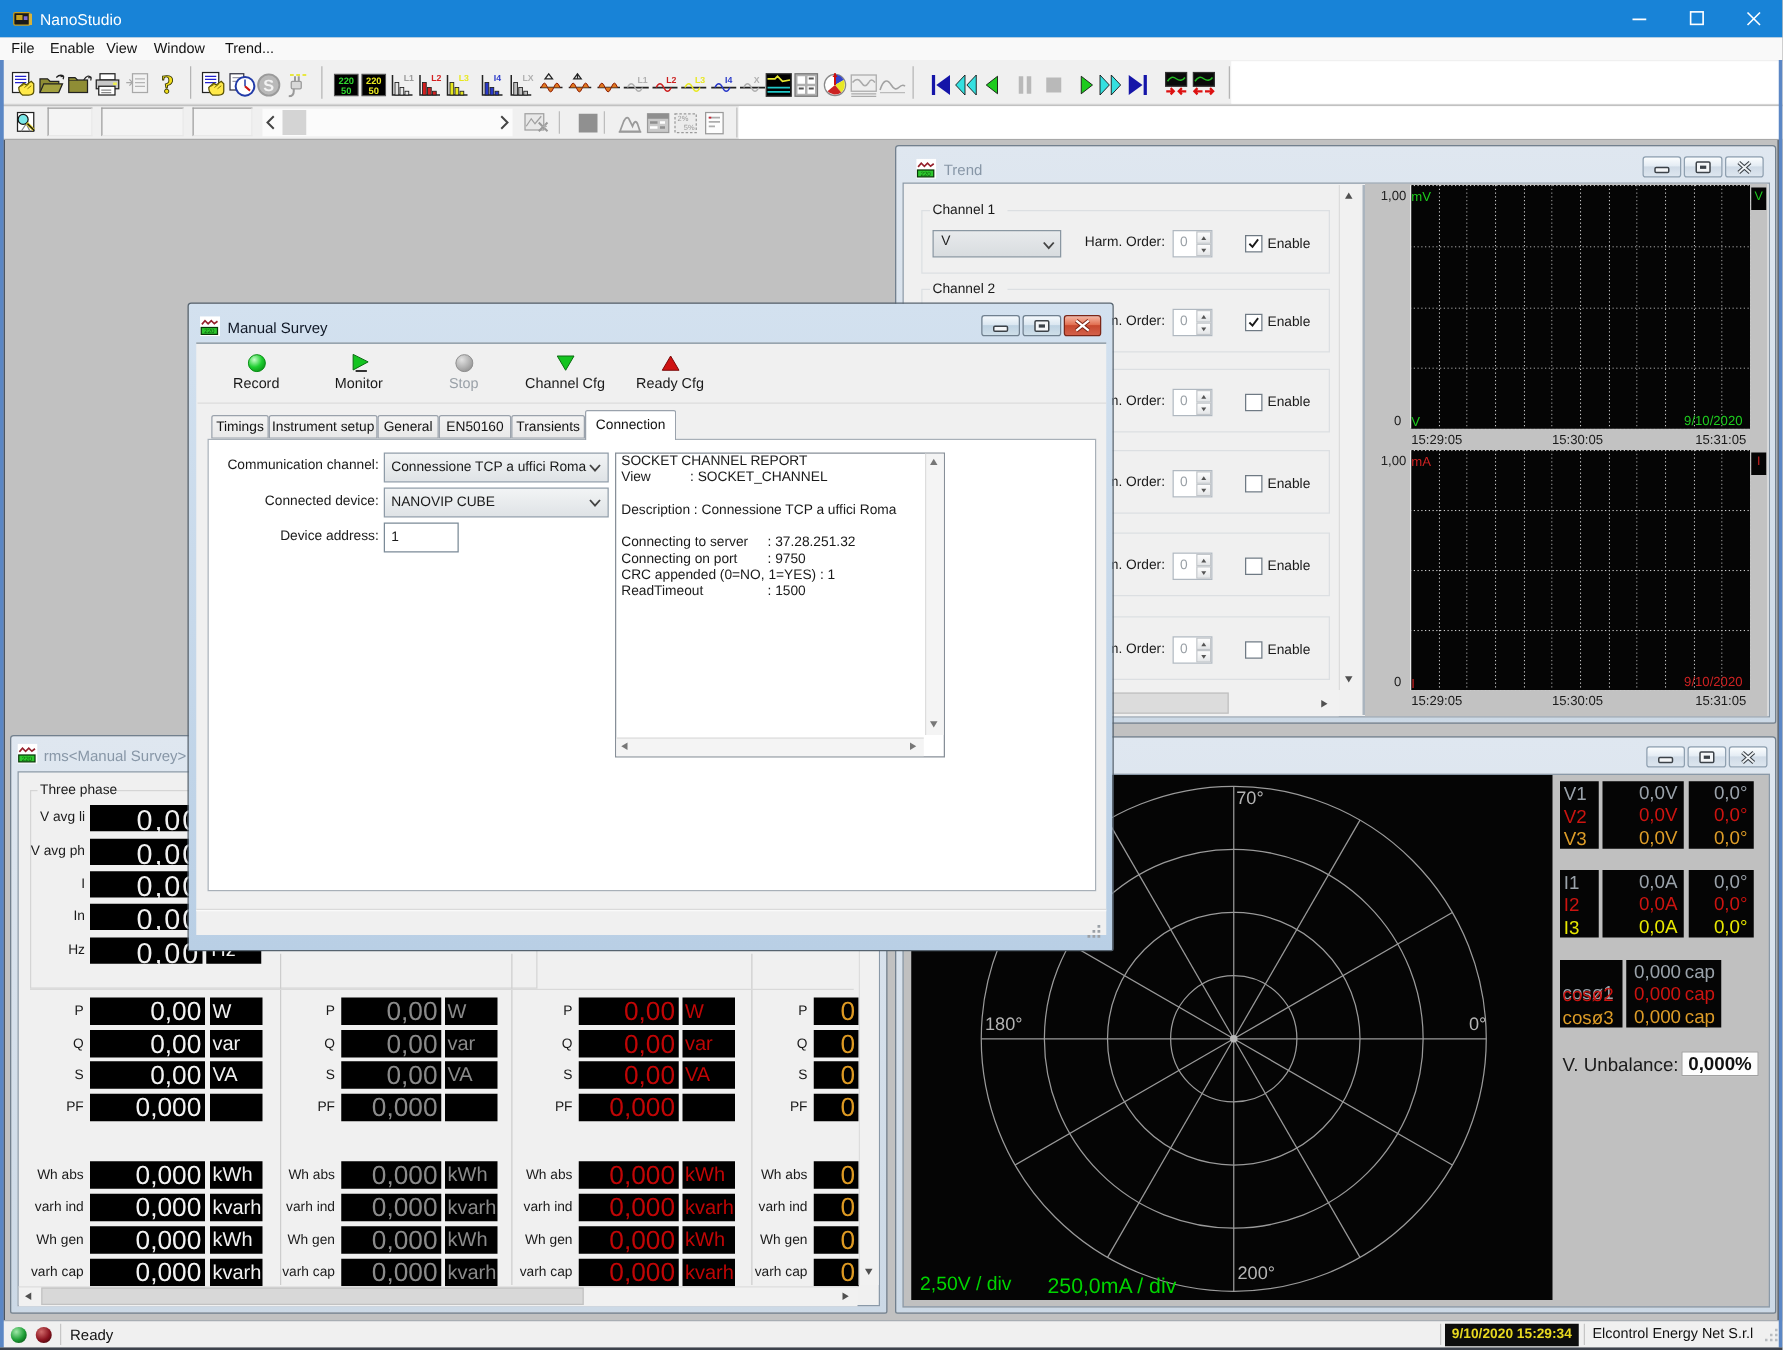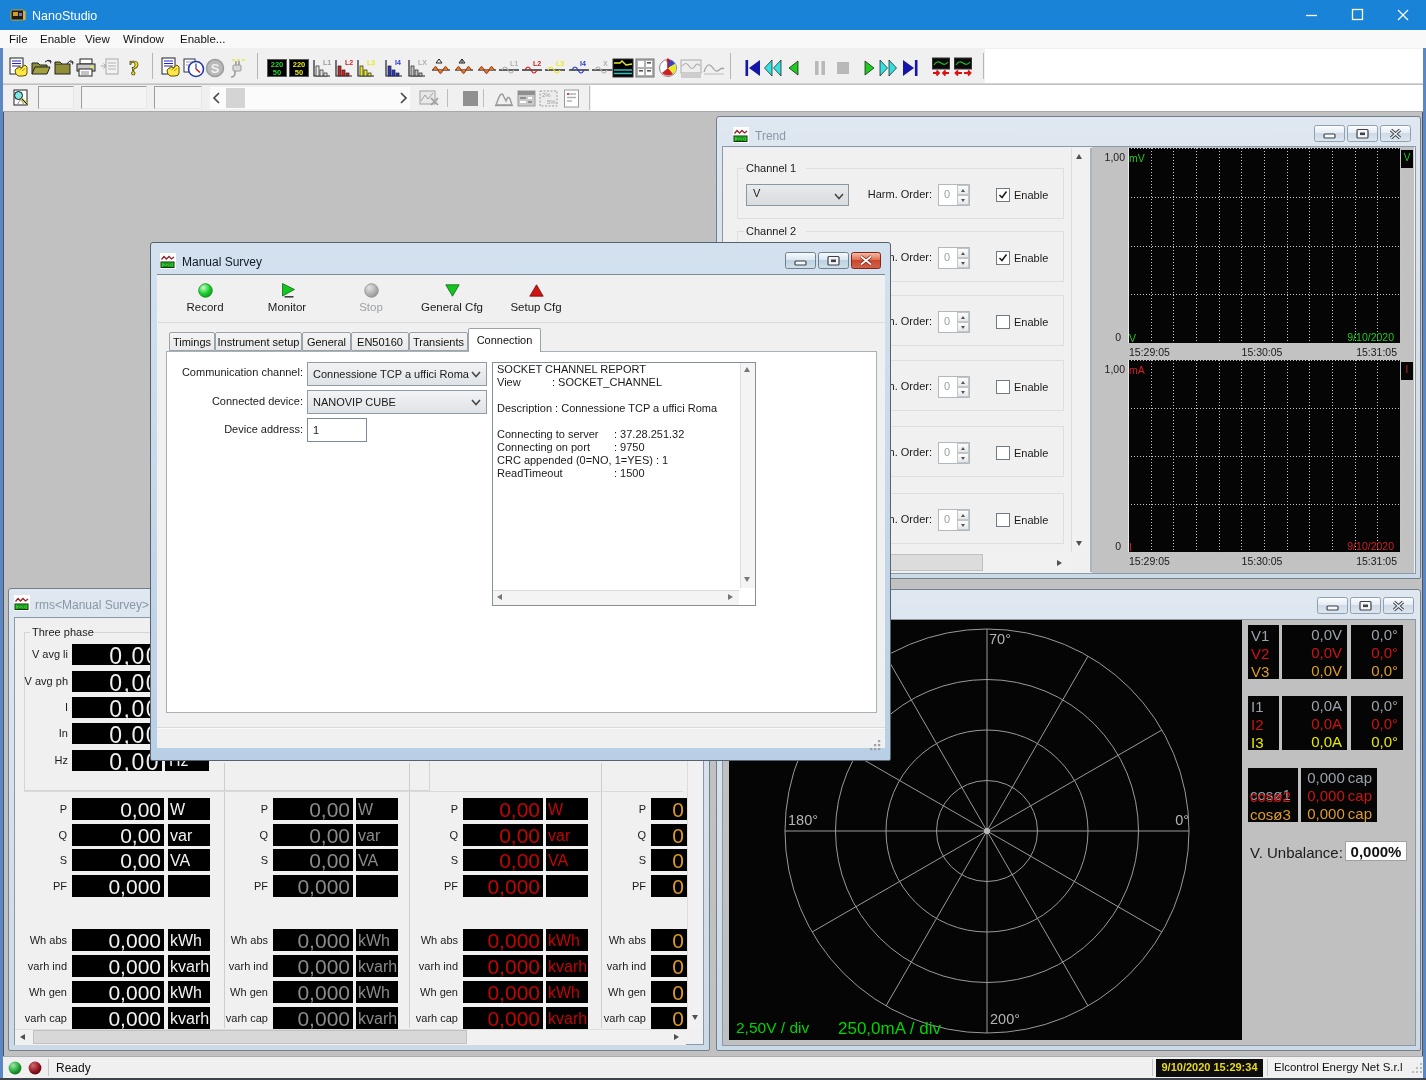--- a/index.html
+++ b/index.html
@@ -18,21 +18,21 @@
     <line x1="18" y1="15.5" x2="29" y2="15.5" stroke="#fff" stroke-width="1.3"></line>
     <rect x="64.5" y="9.5" width="10" height="10" fill="none" stroke="#fff" stroke-width="1.3"></rect>
     <line x1="110" y1="10" x2="120" y2="20" stroke="#fff" stroke-width="1.3"></line>
     <line x1="120" y1="10" x2="110" y2="20" stroke="#fff" stroke-width="1.3"></line>
   </svg>
 <div style="left:0px;top:30px;width:1426px;height:18px;background:#f9f9f9;"></div>
 <div style="left:9px;top:33px;font-size:11.5px;color:#111;white-space:nowrap;">File</div>
 <div style="left:40px;top:33px;font-size:11.5px;color:#111;white-space:nowrap;">Enable</div>
 <div style="left:85px;top:33px;font-size:11.5px;color:#111;white-space:nowrap;">View</div>
 <div style="left:123px;top:33px;font-size:11.5px;color:#111;white-space:nowrap;">Window</div>
-<div style="left:180px;top:33px;font-size:11.5px;color:#111;white-space:nowrap;">Enable...</div>
+<div style="left:180px;top:33px;font-size:11.5px;color:#111;white-space:nowrap;">Trend...</div>
 <div style="left:0px;top:48px;width:1426px;height:36px;background:#f0f0f0;border-bottom:1px solid #d4d4d4;"></div>
 <div style="left:152px;top:53px;width:1px;height:26px;background:#b5b5b5;"></div>
 <div style="left:257px;top:53px;width:1px;height:26px;background:#b5b5b5;"></div>
 <div style="left:730px;top:53px;width:1px;height:26px;background:#b5b5b5;"></div>
 <div style="left:983px;top:53px;width:1px;height:26px;background:#b5b5b5;"></div>
 <svg style="position:absolute;left:9px;top:57px;" width="20" height="20" viewBox="0 0 20 20">
     <rect x="1" y="1" width="13" height="16" fill="#fff" stroke="#222"></rect>
 <line x1="3" y1="4" x2="12" y2="4" stroke="#2222cc"></line>
     <line x1="3" y1="6.5" x2="12" y2="6.5" stroke="#2222cc"></line>
     <line x1="3" y1="9" x2="12" y2="9" stroke="#2222cc"></line>
@@ -919,25 +919,25 @@
         <stop offset="0.55" stop-color="#b5b5b5"></stop>
         <stop offset="1" stop-color="#8f8f8f"></stop>
       </radialGradient>
     </defs>
     <circle cx="7.5" cy="7.5" r="6.8" fill="url(#g364283)" stroke="#8f8f8f" stroke-width="0.8"></circle>
   </svg>
 <div style="left:171px;top:301px;width:400px;text-align:center;font-size:11.5px;color:#9aa1a8;white-space:nowrap;">Stop</div>
 <svg style="position:absolute;left:445px;top:284px;" width="15" height="13" viewBox="0 0 15 13">
     <polygon points="0.8,0.8 14.2,0.8 7.5,12.2" fill="#14c420" stroke="#0a6a10" stroke-width="0.8"></polygon>
   </svg>
-<div style="left:252px;top:301px;width:400px;text-align:center;font-size:11.5px;color:#1a1a1a;white-space:nowrap;">General Cfg</div>
+<div style="left:252px;top:301px;width:400px;text-align:center;font-size:11.5px;color:#1a1a1a;white-space:nowrap;">Channel Cfg</div>
 <svg style="position:absolute;left:529px;top:284px;" width="15" height="13" viewBox="0 0 15 13">
     <polygon points="0.8,12.2 14.2,12.2 7.5,0.8" fill="#cf1212" stroke="#7a0808" stroke-width="0.8"></polygon>
   </svg>
-<div style="left:336px;top:301px;width:400px;text-align:center;font-size:11.5px;color:#1a1a1a;white-space:nowrap;">Setup Cfg</div>
+<div style="left:336px;top:301px;width:400px;text-align:center;font-size:11.5px;color:#1a1a1a;white-space:nowrap;">Ready Cfg</div>
 <div style="left:158px;top:322px;width:727px;height:1px;background:#dcdcdc;"></div>
 <div style="left:169px;top:332px;width:46px;height:19px;background:linear-gradient(#f4f4f4,#e9e9e9);border:1px solid #9aa2ac;border-radius:2px 2px 0 0;"></div>
 <div style="left:-8.0px;top:336px;width:400px;text-align:center;font-size:11px;color:#111;white-space:nowrap;">Timings</div>
 <div style="left:215px;top:332px;width:87px;height:19px;background:linear-gradient(#f4f4f4,#e9e9e9);border:1px solid #9aa2ac;border-radius:2px 2px 0 0;"></div>
 <div style="left:58.5px;top:336px;width:400px;text-align:center;font-size:11px;color:#111;white-space:nowrap;">Instrument setup</div>
 <div style="left:302px;top:332px;width:49px;height:19px;background:linear-gradient(#f4f4f4,#e9e9e9);border:1px solid #9aa2ac;border-radius:2px 2px 0 0;"></div>
 <div style="left:126.5px;top:336px;width:400px;text-align:center;font-size:11px;color:#111;white-space:nowrap;">General</div>
 <div style="left:351px;top:332px;width:58px;height:19px;background:linear-gradient(#f4f4f4,#e9e9e9);border:1px solid #9aa2ac;border-radius:2px 2px 0 0;"></div>
 <div style="left:180.0px;top:336px;width:400px;text-align:center;font-size:11px;color:#111;white-space:nowrap;">EN50160</div>
 <div style="left:409px;top:332px;width:59px;height:19px;background:linear-gradient(#f4f4f4,#e9e9e9);border:1px solid #9aa2ac;border-radius:2px 2px 0 0;"></div>

